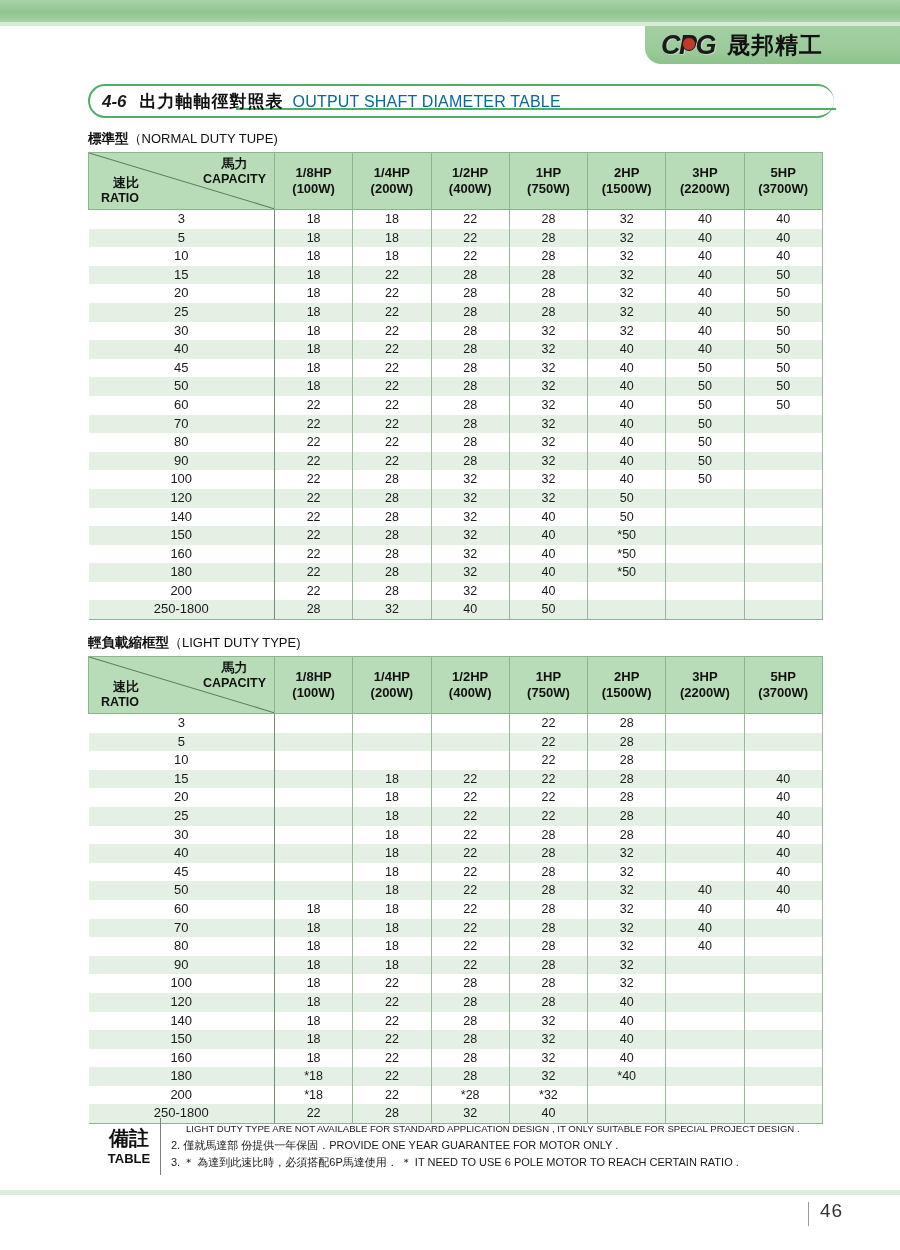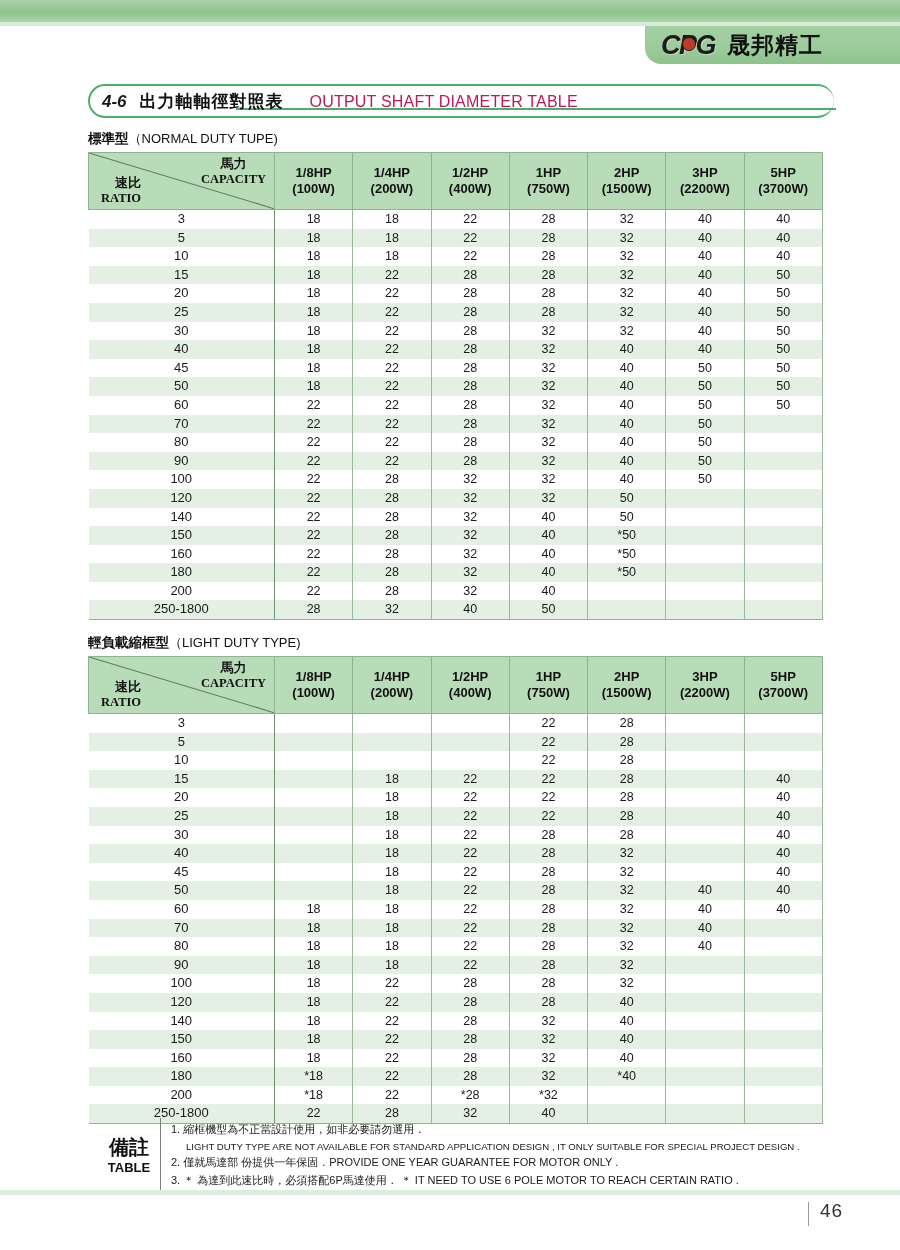--- a/index.html
+++ b/index.html
@@ -117,22 +117,22 @@
     margin-right: 13px;
   }
   .sec-cn {
     font-size: 17px;
     font-weight: bold;
     color: #111;
     letter-spacing: 1px;
   }
   .sec-en {
     font-size: 16px;
-    color: #be185d;
-    margin-left: 26px;
+    color: #0369a1;
+    margin-left: 9px;
     letter-spacing: 0.2px;
   }
 
   
   .tbl-caption {
     position: absolute;
     left: 88px;
     font-size: 13.5px;
     font-weight: bold;
     color: #111;
@@ -165,21 +165,20 @@
     font-weight: bold;
     color: #111;
     line-height: 1.22;
     padding: 0;
     vertical-align: middle;
   }
   th.corner {
     position: relative;
     background: #b8dcb7;
     padding: 0;
-    font-family: Liberation Serif, serif;
   }
   th.corner .diag {
     position: absolute;
     inset: 0;
     pointer-events: none;
   }
   th.corner .lbl-cap {
     position: absolute;
     top: 4px;
     right: 8px;
@@ -836,21 +835,20 @@
       </tr>
     </tbody>
 </table>
 
 <div class="remark-wrap" style="top:1118px;">
   <div class="remark-label">
     <span class="rcn">備註</span>
     <span class="ren">TABLE</span>
   </div>
   <div class="remark-body">
-    <div class="rm-line rm-cn">1. 縮框機型為不正當設計使用，如非必要請勿選用．</div>
     <div class="rm-line sub">LIGHT DUTY TYPE ARE NOT AVAILABLE FOR STANDARD APPLICATION DESIGN , IT ONLY SUITABLE FOR SPECIAL PROJECT DESIGN .</div>
     <div class="rm-line rm-cn">2. 僅就馬達部 份提供一年保固．PROVIDE ONE YEAR GUARANTEE FOR MOTOR ONLY .</div>
     <div class="rm-line rm-cn">3. ＊ 為達到此速比時，必須搭配6P馬達使用．  ＊ IT NEED TO USE 6  POLE MOTOR TO REACH CERTAIN RATIO .</div>
   </div>
 </div>
 
 <div class="footer-rule"></div>
 <div class="page-tick"></div>
 <div class="page-no">46</div>
 

